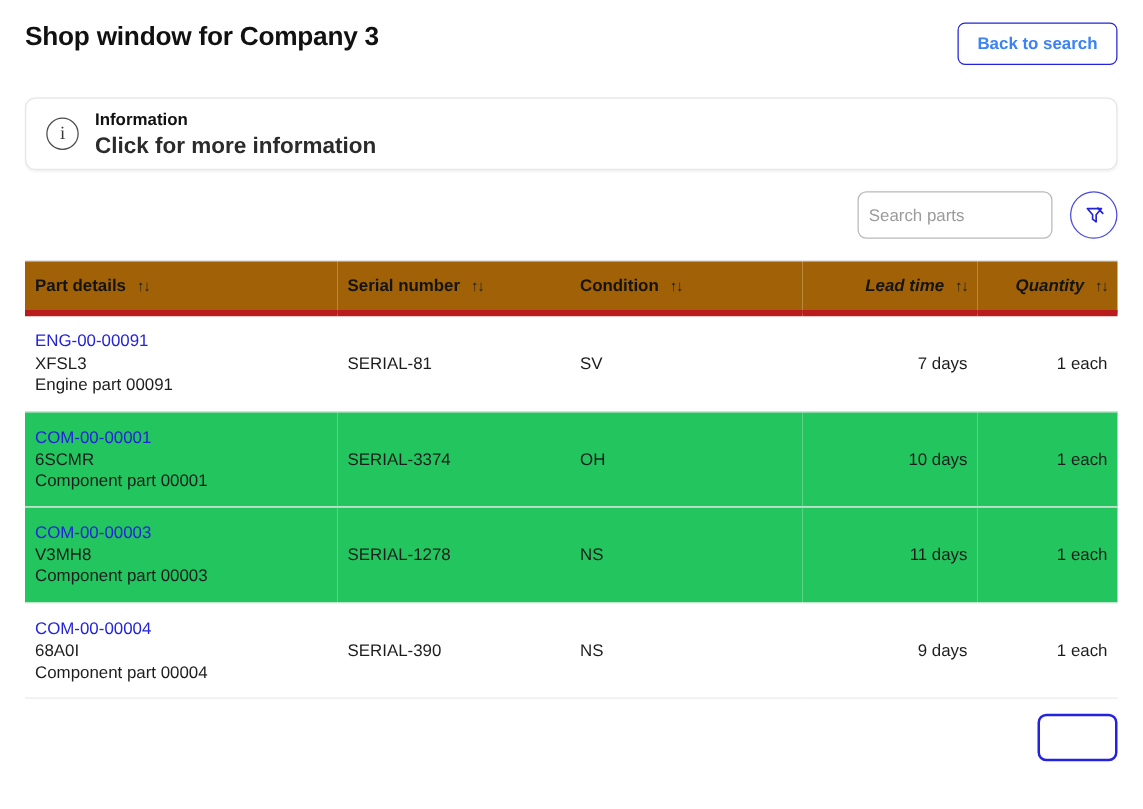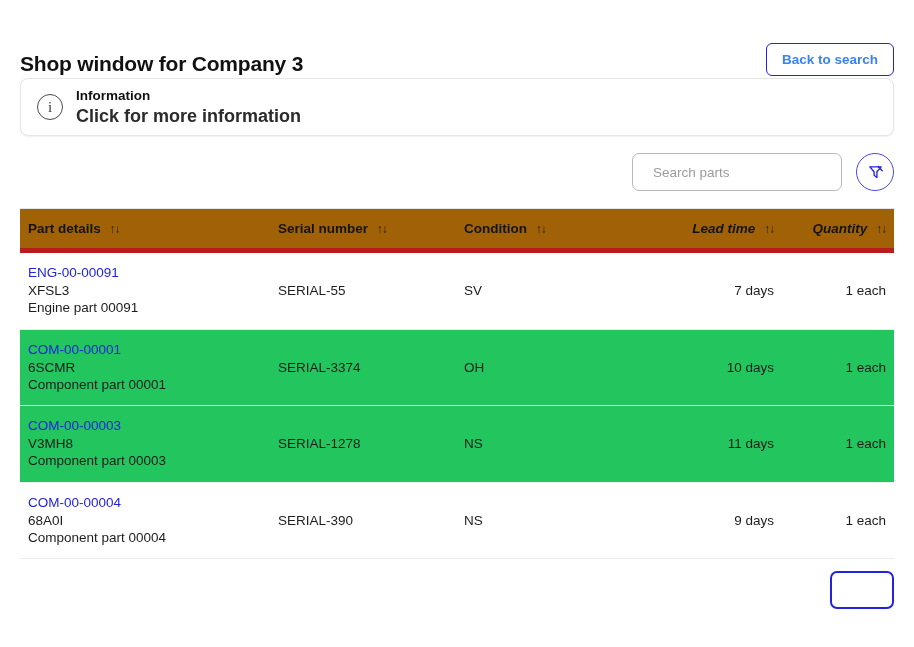--- a/index.html
+++ b/index.html
@@ -8,21 +8,21 @@
     width: 914px; height: 647px;
     background: #ffffff;
     font-family: "Liberation Sans", sans-serif;
     color: #1a1a1a;
     overflow: hidden;
   }
   .page { position: relative; width: 914px; height: 647px; padding: 0 20px; }
 
   
   .header {
-    display: flex; align-items: flex-end; justify-content: space-between;
+    display: flex; align-items: flex-start; justify-content: space-between;
     height: 76px; padding-top: 18px;
   }
   .page-title {
     font-size: 21px; font-weight: bold; letter-spacing: -0.2px;
     color: #111111; margin: 0;
   }
   .back-btn {
     border: 1px solid #2323dd; background: #ffffff; color: #3b82f6;
     font-family: "Liberation Sans", sans-serif;
     font-size: 13.5px; font-weight: bold;
@@ -50,23 +50,23 @@
   .info-text { display: flex; flex-direction: column; gap: 3px; }
   .info-title { font-size: 13.5px; font-weight: bold; color: #111111; }
   .info-sub { font-size: 18px; color: #2b2b2b; font-weight: bold; }
 
   
   .toolbar {
     display: flex; align-items: center; justify-content: flex-end;
     gap: 14px; height: 72px; padding-right: 0px;
   }
   .search-input {
-    width: 210px; height: 38px;
+    width: 156px; height: 38px;
     border: 1px solid #b9b9b9; border-radius: 7px;
-    padding: 0 20px; font-size: 13.5px;
+    padding: 0 8px; font-size: 13.5px;
     font-family: "Liberation Sans", sans-serif;
     color: #1a1a1a; background: #fff; outline: none;
   }
   .search-input::placeholder { color: #9b9b9b; }
   .filter-btn {
     width: 38px; height: 38px; border-radius: 50%;
     border: 1.4px solid #4a4ae0; background: #ffffff;
     display: flex; align-items: center; justify-content: center;
     cursor: pointer; padding: 0;
   }
@@ -171,21 +171,21 @@
         </th>
       </tr>
     </thead>
     <tbody>
       <tr>
         <td>
           <a class="part-link">ENG-00-00091</a>
           <span class="part-sub">XFSL3</span>
           <span class="part-sub">Engine part 00091</span>
         </td>
-        <td>SERIAL-55</td>
+        <td>SERIAL-81</td>
         <td>SV</td>
         <td class="num">7 days</td>
         <td class="num">1 each</td>
       </tr>
       <tr class="alt">
         <td>
           <a class="part-link">COM-00-00001</a>
           <span class="part-sub">6SCMR</span>
           <span class="part-sub">Component part 00001</span>
         </td>

